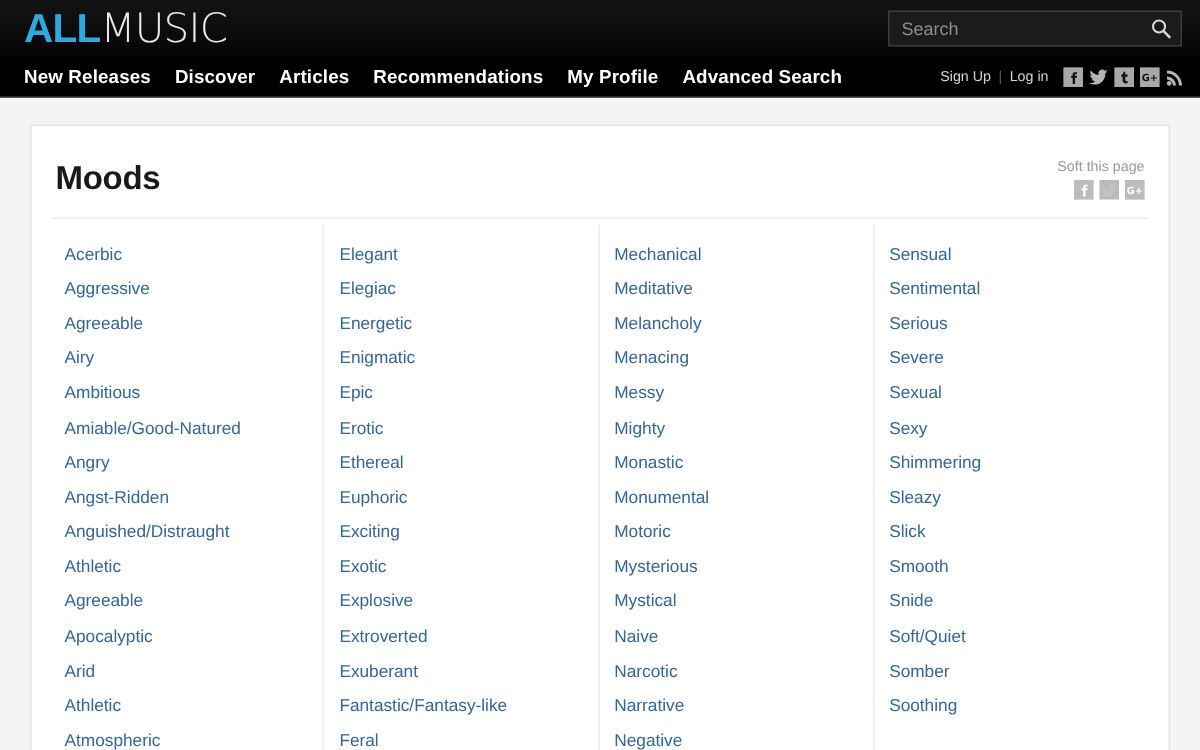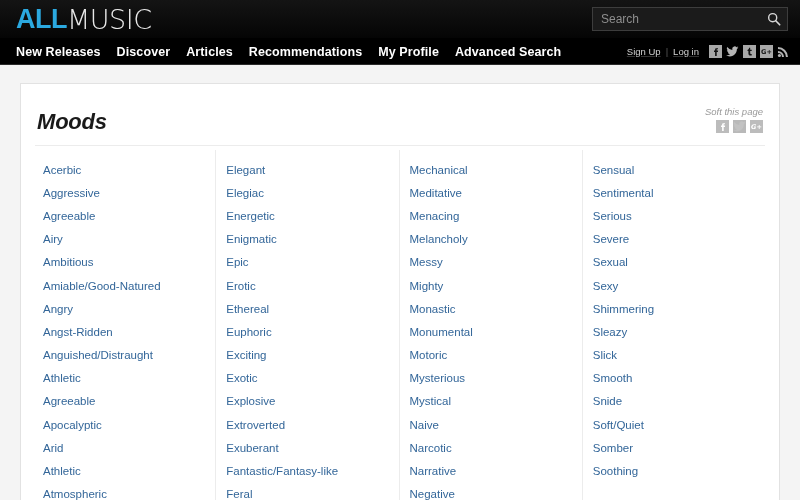--- a/index.html
+++ b/index.html
@@ -108,21 +108,20 @@
     margin-left: auto;
     display: flex;
     align-items: center;
     gap: 6px;
   }
   .account-links {
     display: flex;
     align-items: flex-end;
     gap: 5px;
     margin-right: 4px;
-    text-decoration: underline;
   }
   .account-links a {
     color: #d2d2d2;
     font-size: 9.5px;
     text-decoration: none;
     white-space: nowrap;
   }
   .acct-sep { color: #5a5a5a; font-size: 9.5px; }
 
   .social-row {
@@ -153,25 +152,24 @@
   .panel {
     background: #ffffff;
     border: 1px solid #e2e2e2;
     min-height: 420px;
     padding: 0 14px;
     position: relative;
   }
 
   .panel-head {
     display: flex;
-    align-items: flex-end;
+    align-items: flex-start;
     justify-content: space-between;
     padding: 22px 2px 10px 2px;
     border-bottom: 1px solid #ececec;
-    font-style: italic;
   }
   .page-title {
     font-size: 22px;
     font-weight: bold;
     color: #1a1a1a;
     letter-spacing: -0.2px;
   }
   .share-box {
     text-align: right;
     padding-bottom: 2px;
@@ -423,24 +421,24 @@
 
       <div class="col">
         <ul>
           <li>
               <a href="#">Mechanical</a>
             </li>
           <li>
               <a href="#">Meditative</a>
             </li>
           <li>
+              <a href="#">Melancholy</a>
+            </li>
+          <li>
               <a href="#">Menacing</a>
-            </li>
-          <li>
-              <a href="#">Melancholy</a>
             </li>
           <li>
               <a href="#">Messy</a>
             </li>
           <li>
               <a href="#">Mighty</a>
             </li>
           <li>
               <a href="#">Monastic</a>
             </li>

